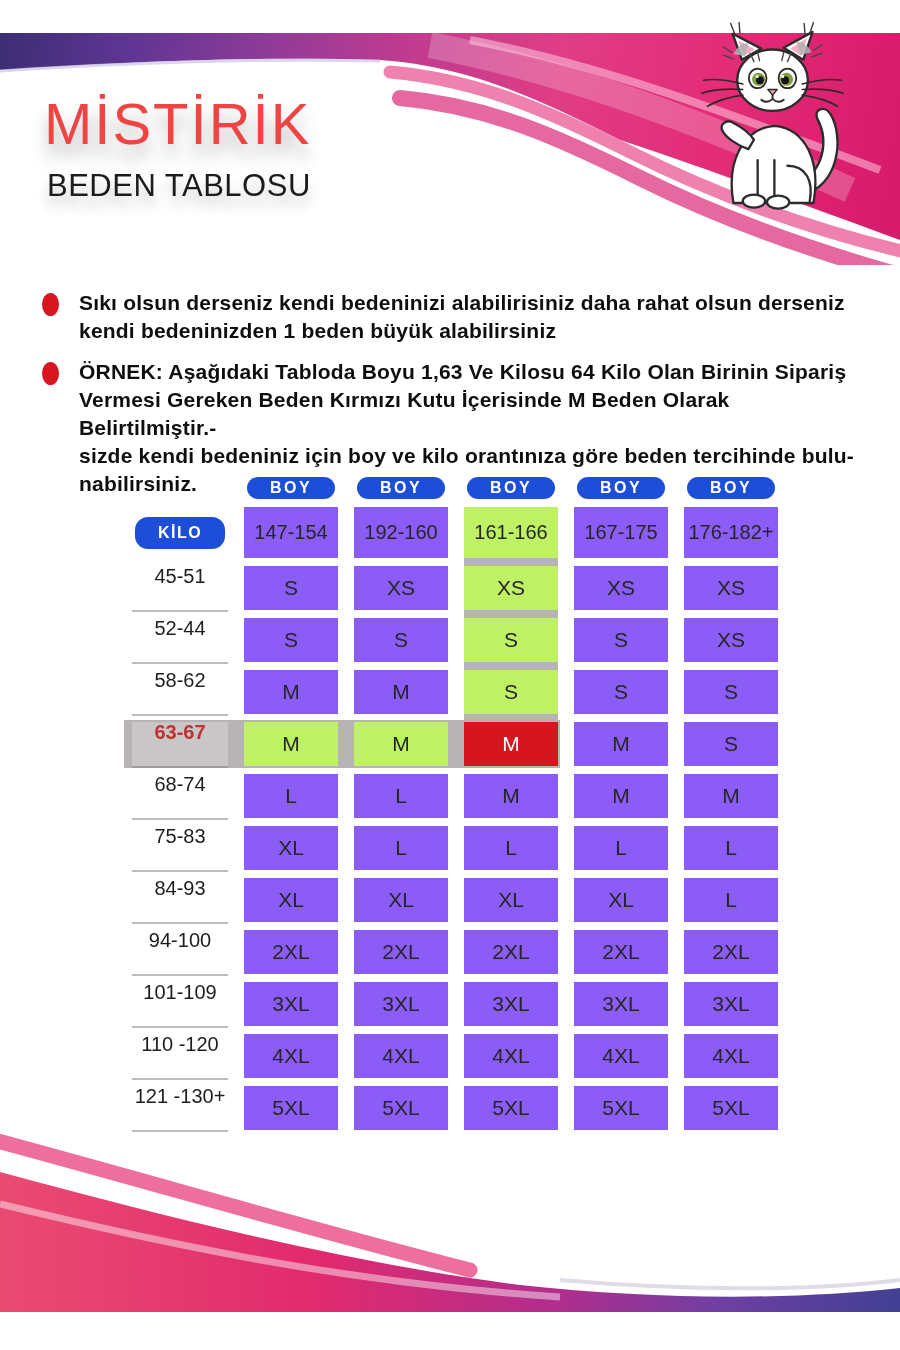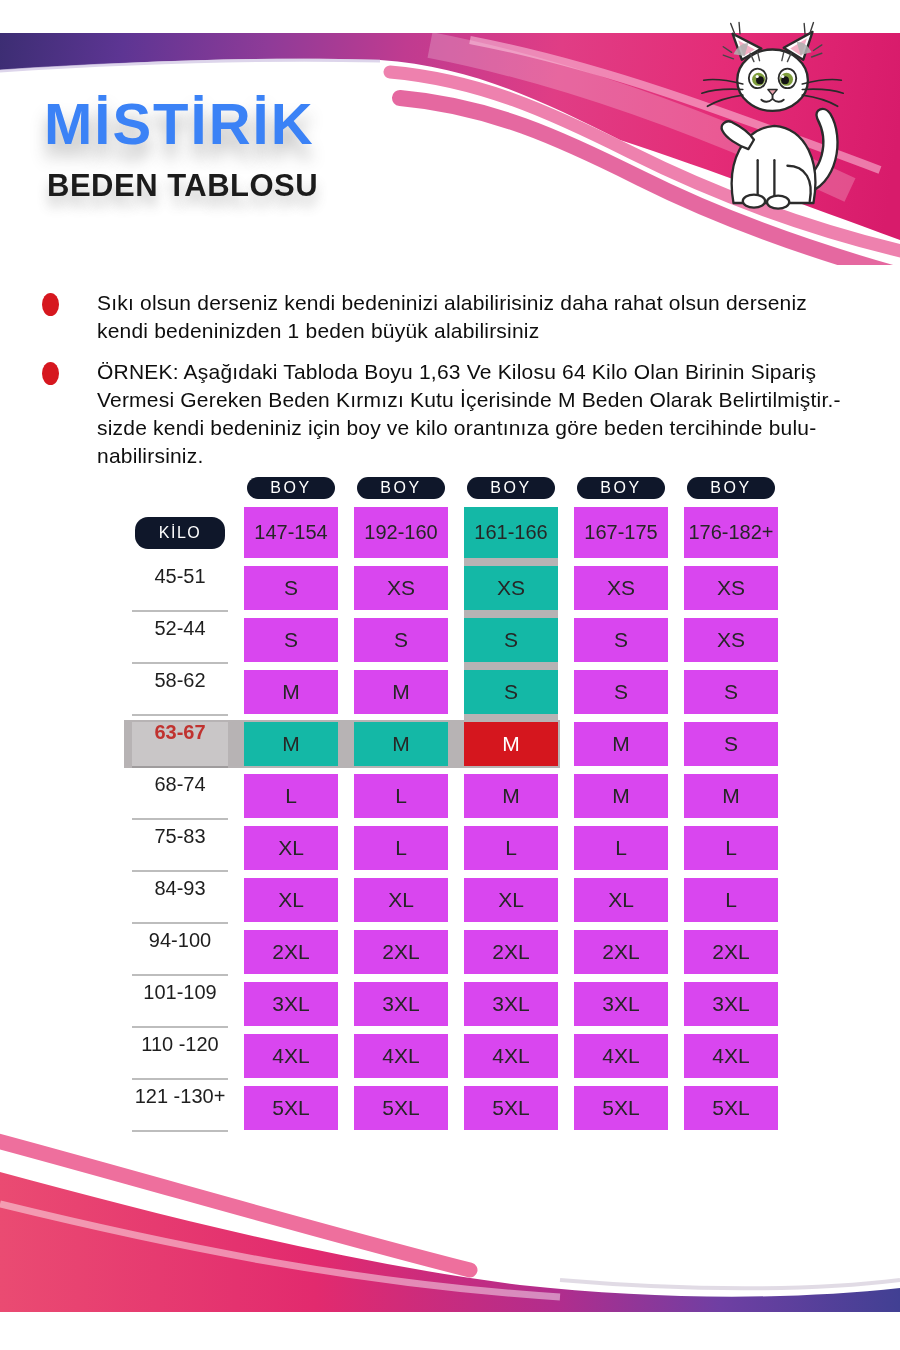--- a/index.html
+++ b/index.html
@@ -4,62 +4,62 @@
 <style>
   html,body{margin:0;padding:0;background:#ffffff;}
   .page{
     position:relative;width:900px;height:1350px;overflow:hidden;background:#ffffff;
     font-family:"Liberation Sans",sans-serif;color:#141414;
   }
   svg{display:block;}
   .hdr-svg{position:absolute;left:0;top:0;}
   .ftr-svg{position:absolute;left:0;top:1120px;}
   .brand{
-    position:absolute;left:44px;top:90px;font-size:58px;font-weight:bold;letter-spacing:2px;
-    color:#3b82f6;text-shadow:0 14px 16px rgba(60,60,60,.35);
+    position:absolute;left:44px;top:90px;font-size:58px;font-weight:normal;letter-spacing:2px;
+    color:#ef4444;text-shadow:0 14px 16px rgba(60,60,60,.35);
   }
   .subtitle{
-    position:absolute;left:47px;top:168px;font-size:31px;font-weight:bold;letter-spacing:0.5px;
+    position:absolute;left:47px;top:168px;font-size:31px;font-weight:normal;letter-spacing:0.5px;
     color:#1c1c1c;text-shadow:0 10px 12px rgba(80,80,80,.3);
   }
   .bullets{position:absolute;left:0;top:0;width:900px;}
   .bullet{position:absolute;left:42px;display:flex;}
   .bullet-dot{
     width:17px;height:23px;border-radius:50%;background:#d6171f;flex:0 0 17px;margin-top:4px;
   }
   .bullet-text{
-    margin-left:38px;width:790px;font-size:21px;line-height:28px;color:#0e0e0e;
-    white-space:pre-line;letter-spacing:0.2px;
+    margin-left:20px;width:790px;font-size:21px;line-height:28px;color:#0e0e0e;
+    white-space:pre-line;letter-spacing:0.2px;font-weight:bold;
   }
   .b1{top:289px;}
   .b2{top:358px;}
   
   .size-table-wrap{position:absolute;left:132px;top:477px;width:646px;height:660px;}
   .band{position:absolute;background:#b7b3b4;z-index:0;}
   .col-band{left:332px;top:30px;width:94px;height:259px;}
   .row-band{left:-8px;top:243px;width:436px;height:48px;}
   .size-grid{
     position:relative;z-index:1;display:grid;
     grid-template-columns:96px 94px 94px 94px 94px 94px;
     grid-template-rows:22px 51px repeat(11,44px);
     column-gap:16px;row-gap:8px;
   }
   .pill-wrap{display:flex;align-items:center;justify-content:center;}
   .pill{
-    display:flex;align-items:center;justify-content:center;background:#0f172a;color:#ffffff;
-    font-weight:normal;border-radius:13px;
+    display:flex;align-items:center;justify-content:center;background:#1d4ed8;color:#ffffff;
+    font-weight:bold;border-radius:13px;
   }
   .boy{width:88px;height:22px;font-size:16px;letter-spacing:2.5px;}
   .kilo{width:90px;height:32px;font-size:16px;letter-spacing:1.5px;margin:auto;}
   .cell{
-    display:flex;align-items:center;justify-content:center;background:#d946ef;
+    display:flex;align-items:center;justify-content:center;background:#8b5cf6;
     font-size:21px;color:#262626;
   }
   .height-cell{font-size:20px;}
-  .cell-dark{background:#14b8a6;}
+  .cell-dark{background:#bef264;}
   .cell-red{background:#d5161e;color:#ffffff;}
   .label-cell{display:flex;align-items:center;justify-content:center;}
   .label-text{
     width:100%;text-align:center;font-size:20px;color:#1e1e1e;
     border-bottom:2.5px solid #bdbdbd;padding-bottom:22px;
   }
   .label-hl{background:#c9c6c7;font-weight:bold;}
   .label-hl .label-text{color:#c0322f;border-color:#9f9c9d;}
 </style>
 </head>

